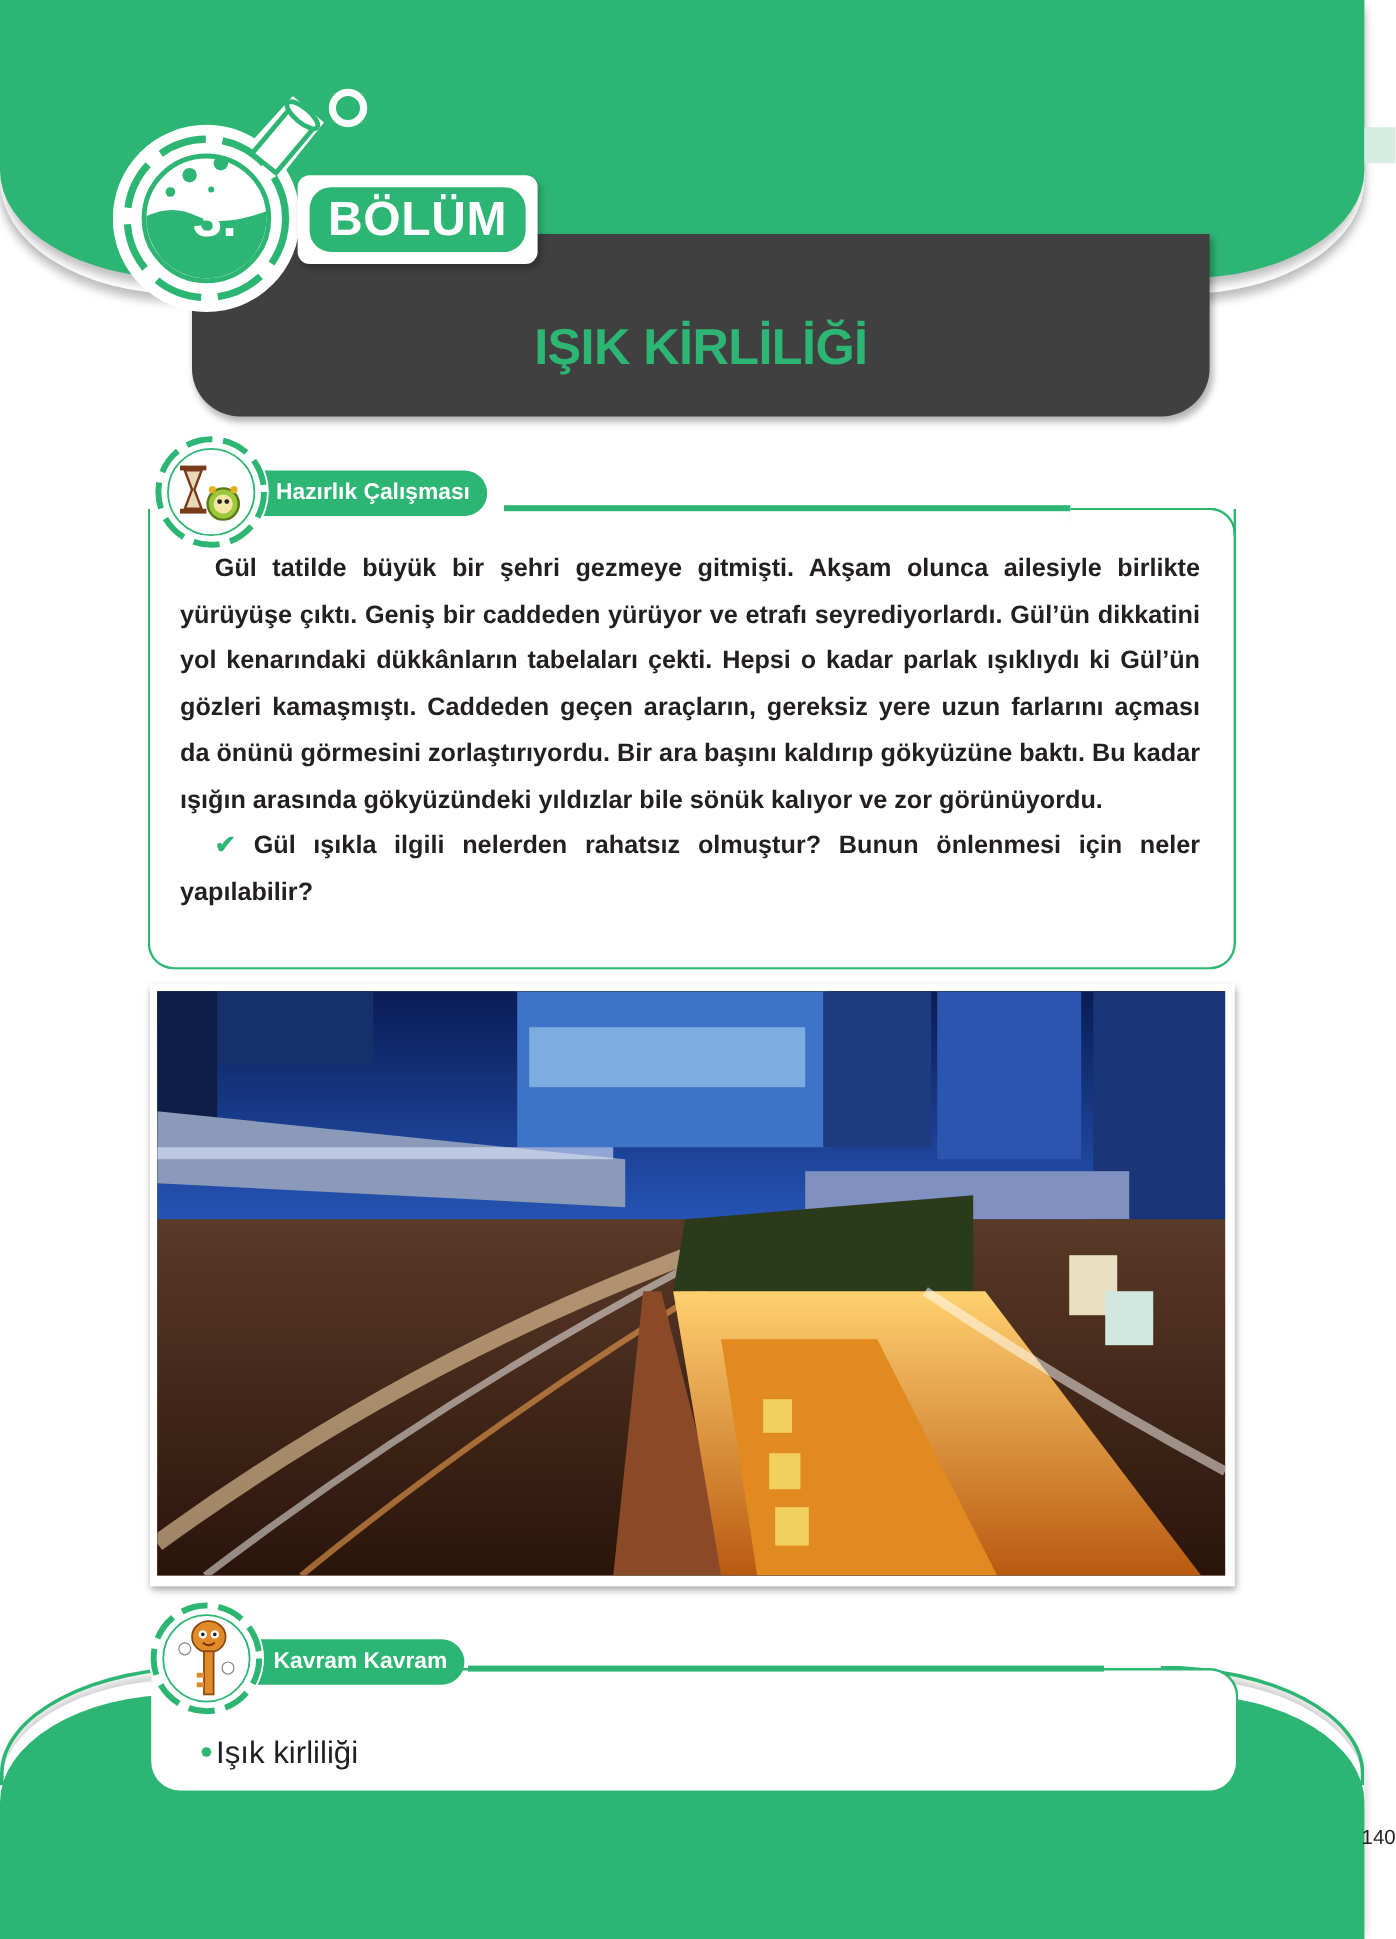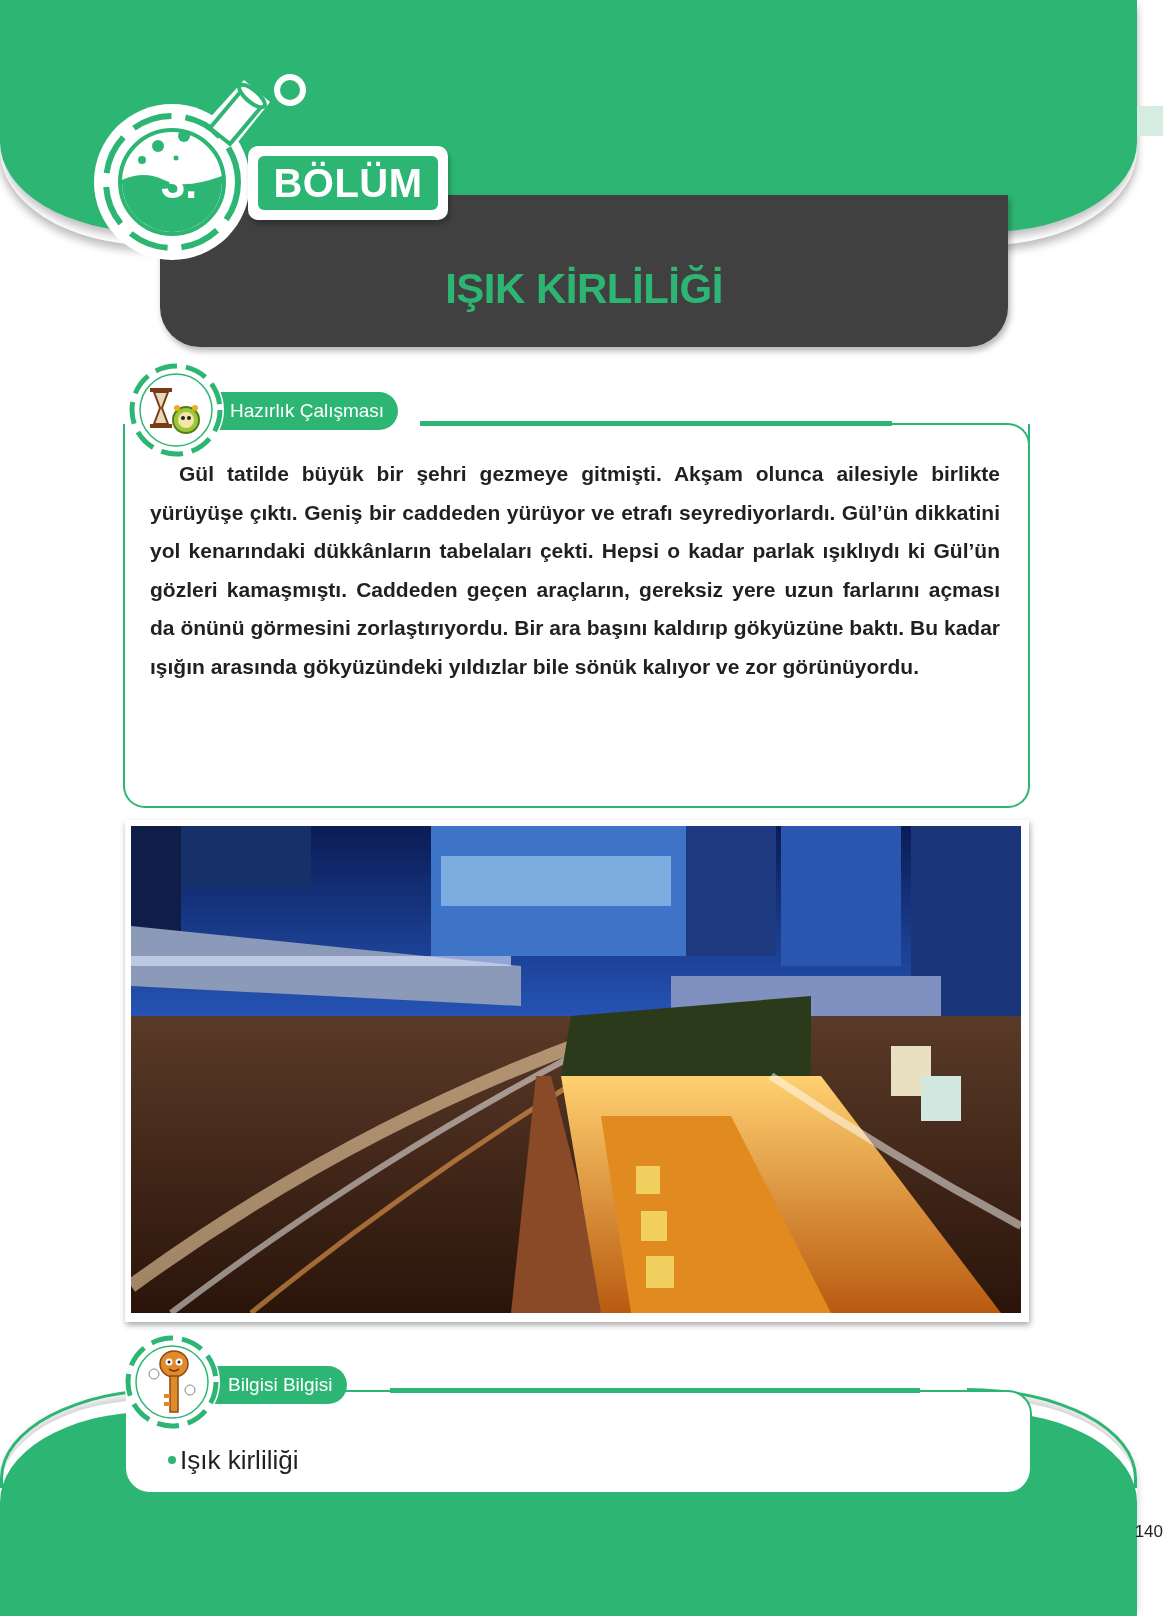--- a/index.html
+++ b/index.html
@@ -41,21 +41,21 @@
 
   
   .flask-badge { position: absolute; left: 94px; top: 62px; width: 220px; height: 200px; }
   .bolum-label {
     position: absolute; left: 248px; top: 146px; width: 200px; height: 74px;
     background: #fff; border-radius: 10px;
     box-shadow: 2px 4px 5px rgba(0,0,0,0.25);
   }
   .bolum-label .inner {
     position: absolute; left: 10px; top: 10px; right: 10px; bottom: 10px;
-    background: #2db673; border-radius: 6px;
+    background: #2db673; border-radius: 18px;
     color: #fff; font-weight: bold; font-size: 40px; line-height: 54px;
     text-align: center; letter-spacing: 0.5px;
   }
   .chapter-num {
     position: absolute; left: 144px; top: 158px; width: 70px; text-align: center;
     color: #fff; font-weight: bold; font-size: 44px;
   }
 
   
   .prep-box {
@@ -67,21 +67,21 @@
     position: absolute; left: 892px; top: 423px; width: 138px; height: 24px;
     border-top: 2px solid #2db673; border-right: 2px solid #2db673;
     border-top-right-radius: 22px;
   }
   .prep-line {
     position: absolute; left: 420px; top: 421px; width: 472px; height: 5px;
     background: #2db673;
   }
   .section-pill {
     position: absolute; height: 38px; background: #2db673; color: #fff;
-    font-weight: normal; font-size: 19px; line-height: 38px;
+    font-weight: bold; font-size: 19px; line-height: 38px;
     padding: 0 14px 0 24px; border-radius: 0 20px 20px 0;
   }
   .icon-circle {
     position: absolute; width: 96px; height: 96px; border-radius: 50%;
     background: #fff;
   }
   .prep-text {
     position: absolute; left: 150px; top: 455px; width: 850px;
     font-size: 21px; line-height: 38.5px; text-align: justify;
     color: #231f20;
@@ -195,20 +195,21 @@
     <circle cx="58" cy="58" r="8" fill="#f5e6a8"></circle>
     <circle cx="55" cy="56" r="2" fill="#222"></circle>
     <circle cx="61" cy="56" r="2" fill="#222"></circle>
     <circle cx="49" cy="46" r="3" fill="#e6b020"></circle>
     <circle cx="67" cy="46" r="3" fill="#e6b020"></circle>
   </svg>
 </div>
 
 <div class="prep-text">
   <p>Gül tatilde büyük bir şehri gezmeye gitmişti. Akşam olunca ailesiyle birlikte yürüyüşe çıktı. Geniş bir caddeden yürüyor ve etrafı seyrediyorlardı. Gül’ün dikkatini yol kenarındaki dükkânların tabelaları çekti. Hepsi o kadar parlak ışıklıydı ki Gül’ün gözleri kamaşmıştı. Caddeden geçen araçların, gereksiz yere uzun farlarını açması da önünü görmesini zorlaştırıyordu. Bir ara başını kaldırıp gökyüzüne baktı. Bu kadar ışığın arasında gökyüzündeki yıldızlar bile sönük kalıyor ve zor görünüyordu.</p>
+  <p><span class="check">✔</span> <span>Gül ışıkla ilgili nelerden rahatsız olmuştur? Bunun önlenmesi için neler yapılabilir?</span></p>
 </div>
 
 <div class="photo-frame">
   <div class="photo" title="Night city street with light trails, illuminated buildings and tunnel">
     <svg width="890" height="487" viewBox="0 0 890 487">
       <defs>
         <linearGradient id="sky" x1="0" y1="0" x2="0" y2="1">
           <stop offset="0" stop-color="#0a1c55"></stop>
           <stop offset="1" stop-color="#2b5fc8"></stop>
         </linearGradient>
@@ -258,21 +259,21 @@
   </div>
 </div>
 
 <div class="bottom-white"></div>
 <div class="bottom-band"></div>
 <div class="bottom-arc-left"></div>
 <div class="bottom-arc-right"></div>
 
 <div class="concept-box"></div>
 <div class="concept-line"></div>
-<div class="section-pill" style="left:204px; top:1366px;">Bilgisi Bilgisi</div>
+<div class="section-pill" style="left:204px; top:1366px;">Kavram Kavram</div>
 <div class="icon-circle" style="left:124px; top:1334px;">
   <svg width="96" height="96" viewBox="0 0 96 96">
     <circle cx="48" cy="48" r="44" fill="none" stroke="#2db673" stroke-width="5" stroke-dasharray="22 9"></circle>
     <circle cx="48" cy="48" r="36" fill="#fff" stroke="#2db673" stroke-width="1.5"></circle>
     <ellipse cx="50" cy="30" rx="14" ry="13" fill="#e08a2a" stroke="#8a4a10" stroke-width="1.5"></ellipse>
     <circle cx="45" cy="28" r="3.5" fill="#fff"></circle>
       <circle cx="55" cy="28" r="3.5" fill="#fff"></circle>
     <circle cx="45" cy="28" r="1.5" fill="#222"></circle>
       <circle cx="55" cy="28" r="1.5" fill="#222"></circle>
     <path d="M45,35 Q50,39 55,35" stroke="#7a2a10" stroke-width="1.5" fill="none"></path>

